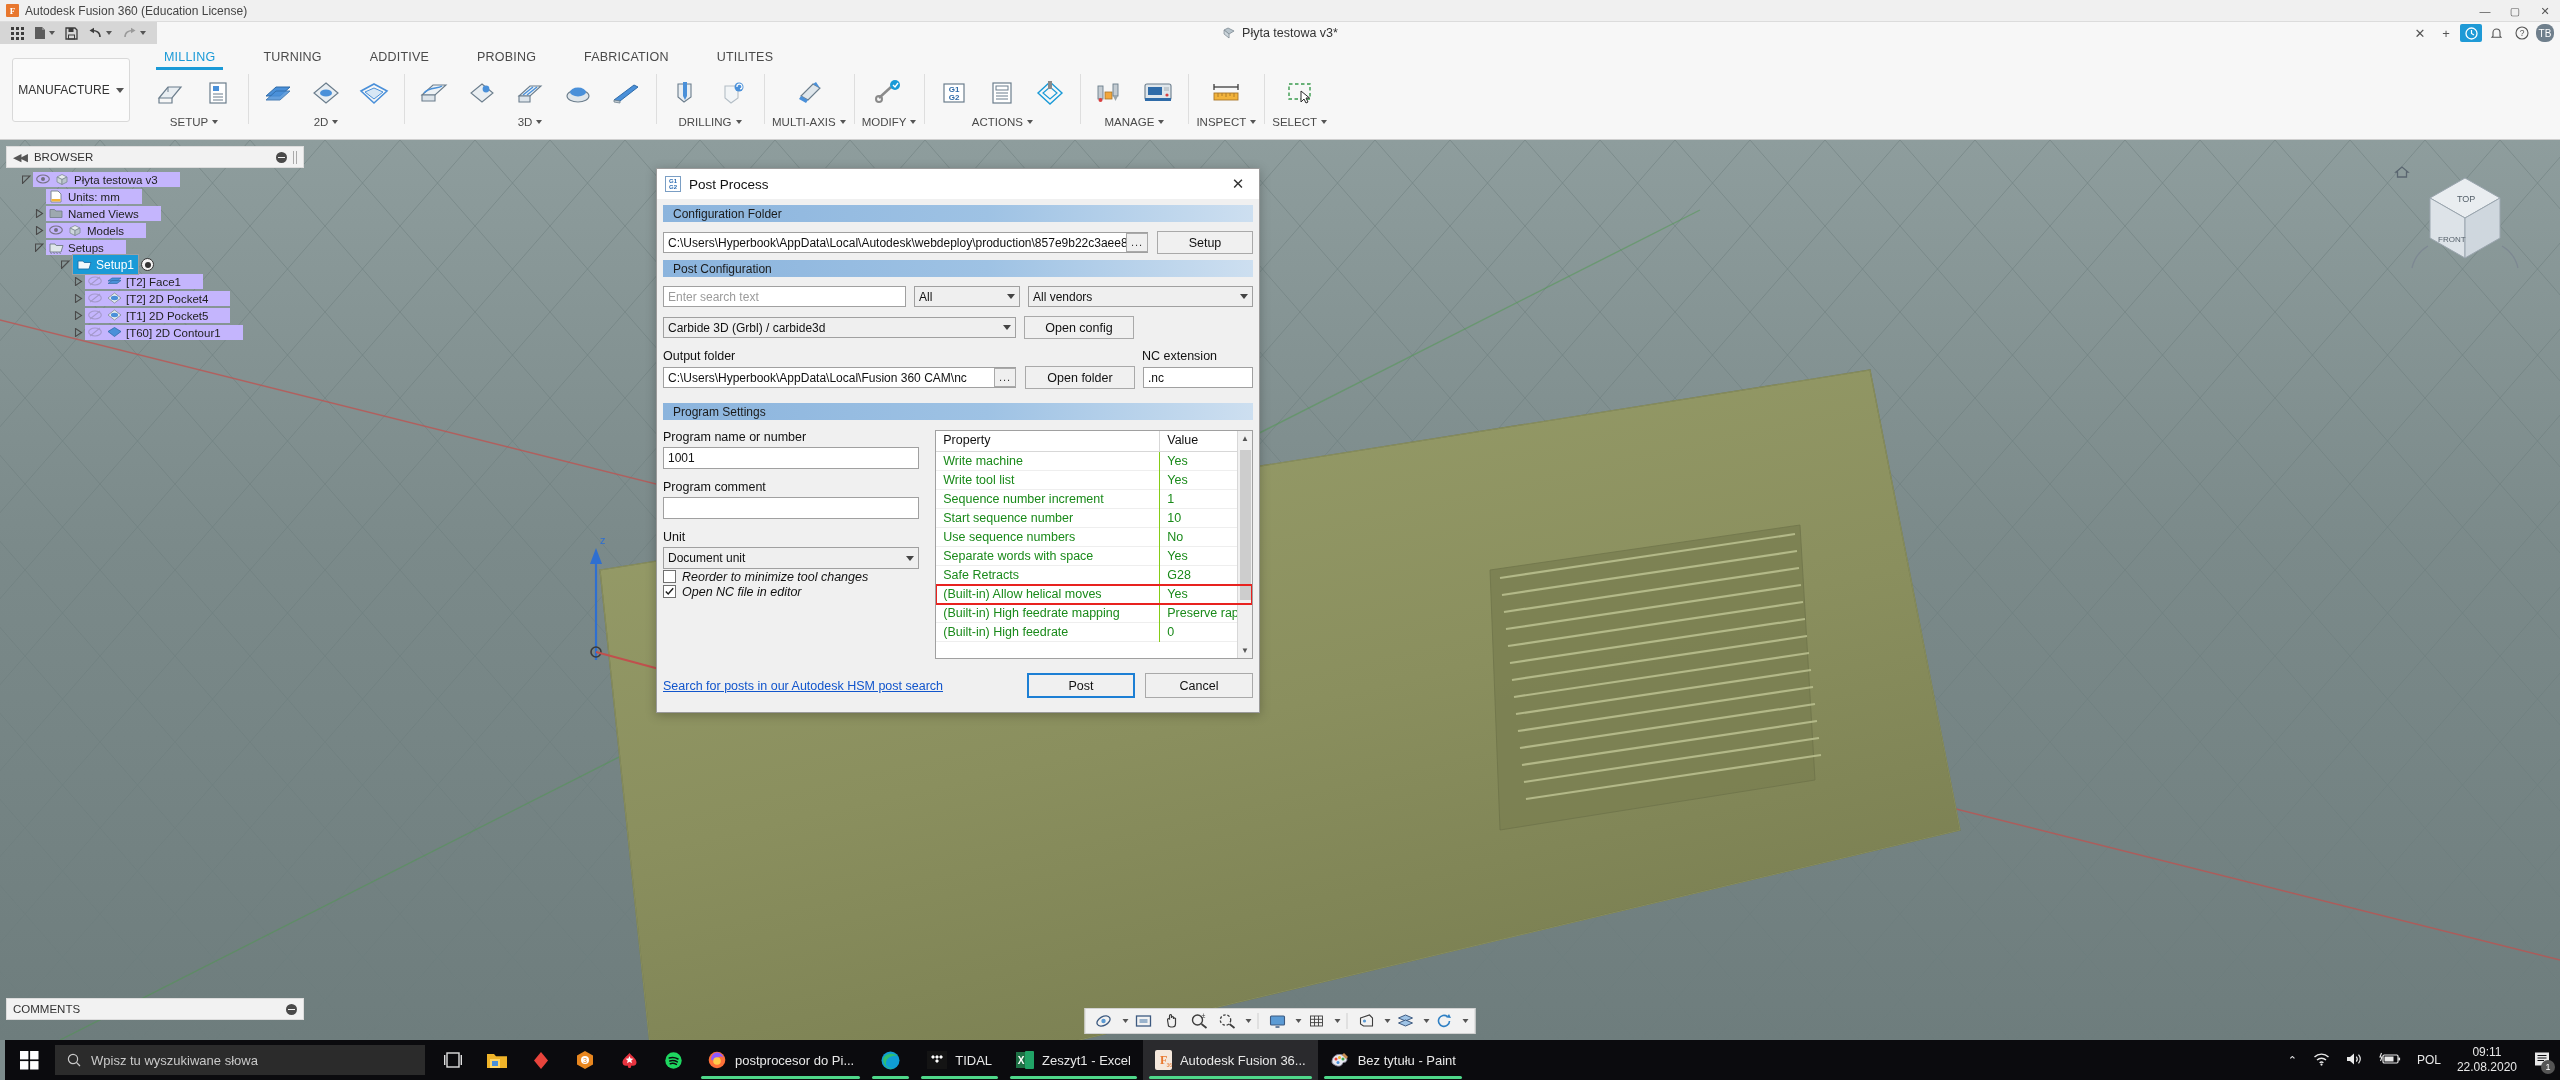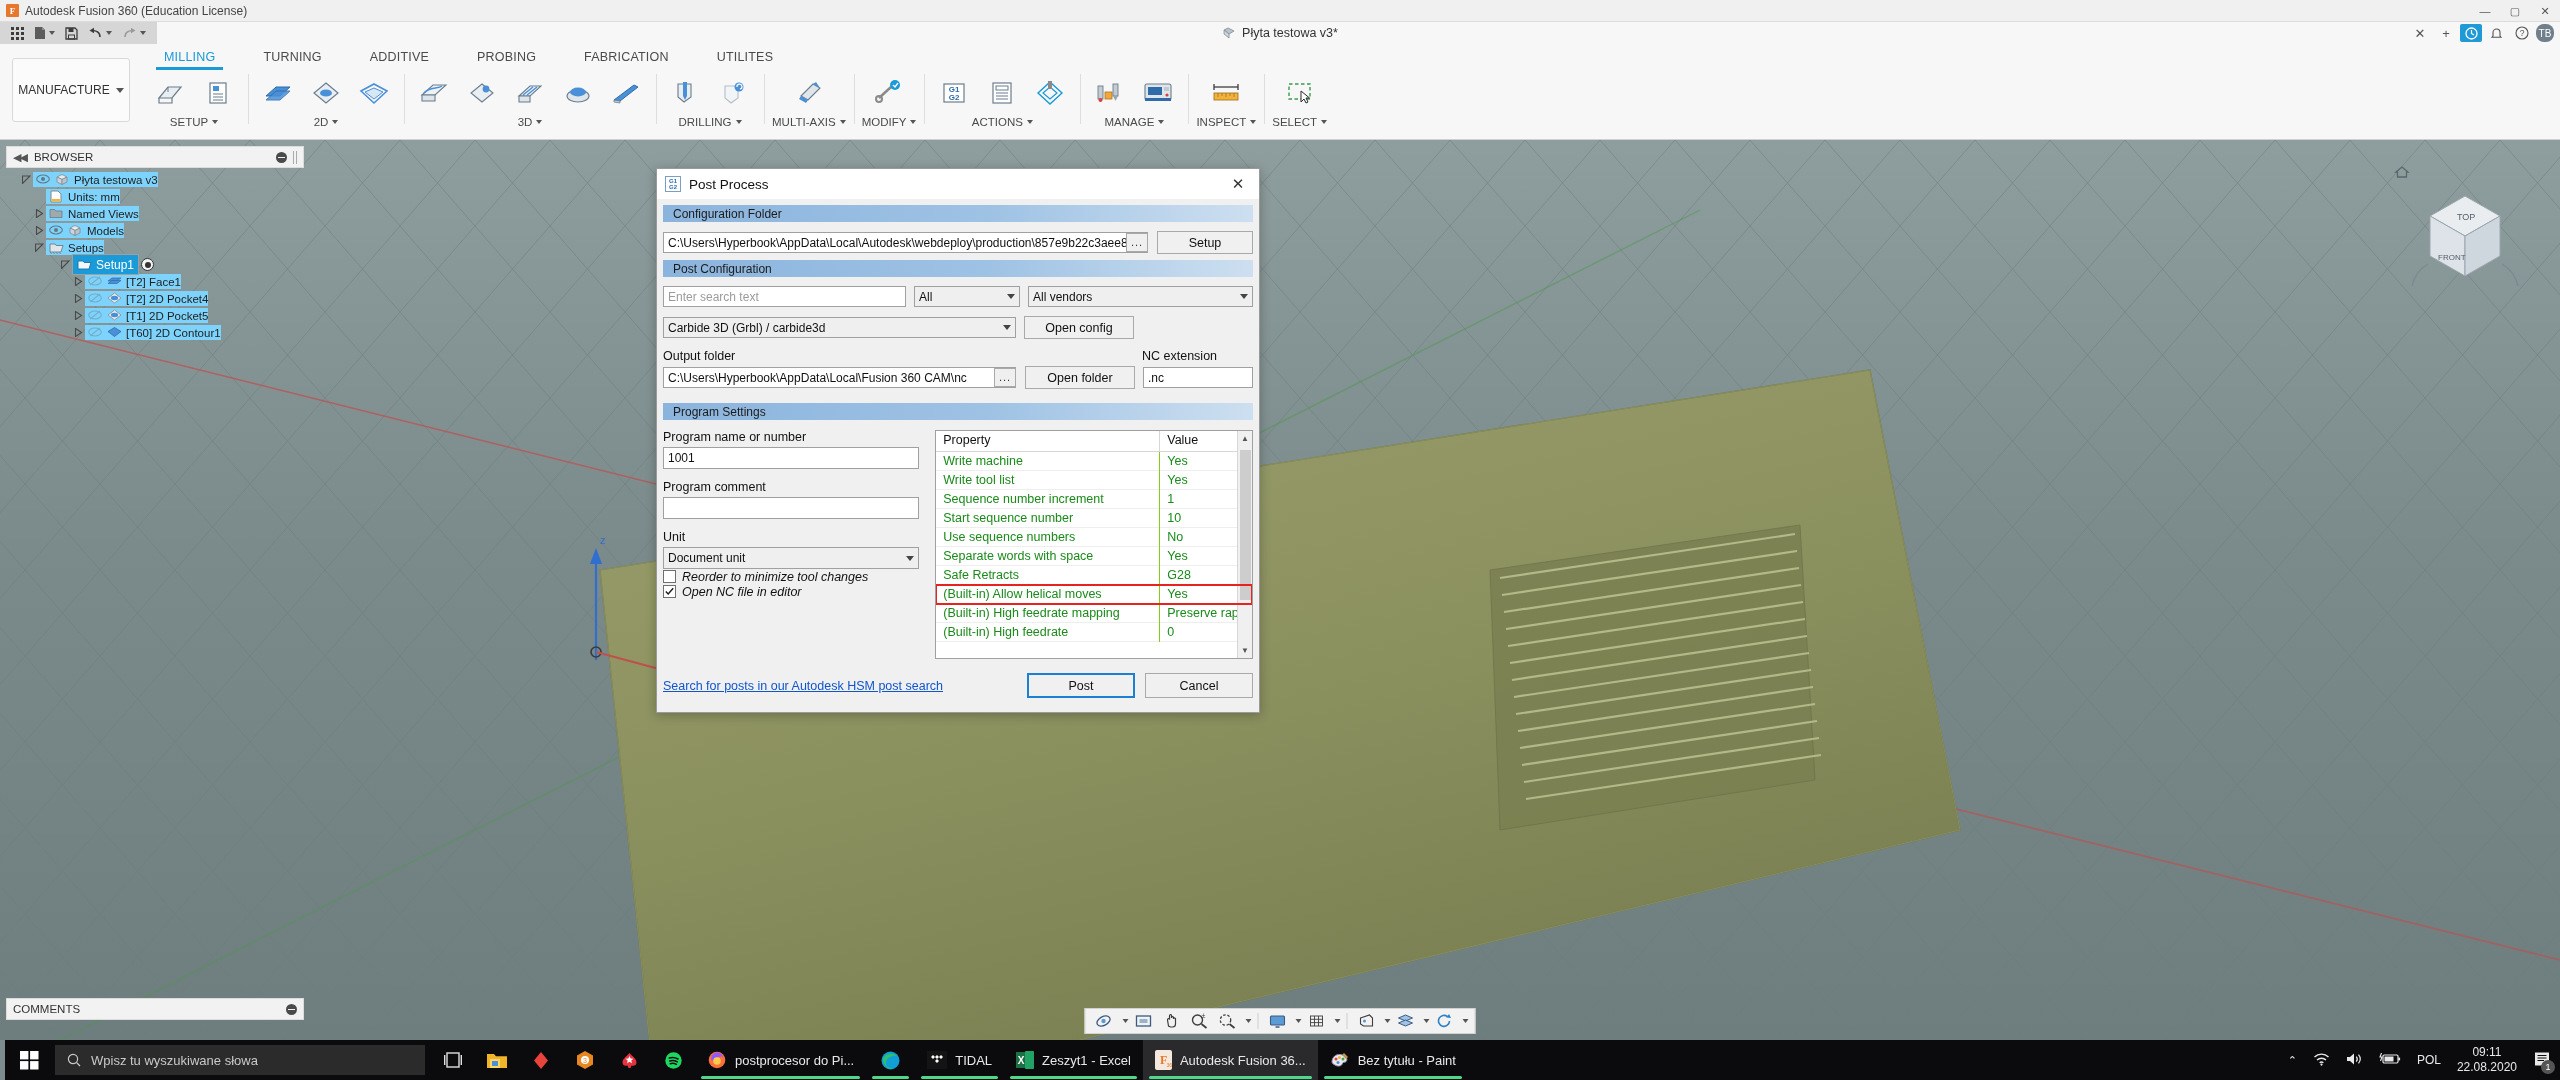--- a/index.html
+++ b/index.html
@@ -96,21 +96,21 @@
   }
   .browser-hdr .collapse { color: #555; margin-right: 8px; font-size: 11px; letter-spacing:-2px;}
   .browser-hdr .dot { margin-left: auto; width: 11px; height: 11px; border-radius: 50%; background: #4a4a4a; position: relative;}
   .browser-hdr .dot::after{content:"";position:absolute;left:2px;top:5px;width:7px;height:1.5px;background:#f2f2f2;}
   .browser-hdr .grip { width: 4px; height: 13px; margin-left: 6px; border-left: 1px solid #aaa; border-right: 1px solid #aaa;}
 
   .tree { position: absolute; left: 20px; top: 172px; width: 300px; }
   .tnode { display: flex; align-items: center; height: 15px; margin-bottom: 2px; font-size: 11.5px; color: #222; }
   .tri { width: 13px; height: 15px; display: flex; align-items: center; justify-content: center; color: #555; flex: 0 0 13px; }
   .tri svg { display:block; }
-  .tlabelbox { display: flex; align-items: center; gap: 5px; background: #7dd3fc; padding: 0 0 0 3px; height: 15px; }
+  .tlabelbox { display: flex; align-items: center; gap: 5px; background: #c4b5fd; padding: 0 22px 0 3px; height: 15px; }
   .tlabelbox.sel { background: #1a9ad7; color: #fff; }
   .eye { width: 14px; height: 11px; opacity: .75; }
   .eye.off { opacity: .3; }
   .ticon { width: 14px; height: 13px; }
   .radio-btn { width: 13px; height: 13px; border-radius: 50%; border: 1.5px solid #333; background:#f4f4f4; display:flex;align-items:center;justify-content:center;margin-left:2px;}
   .radio-btn i { width: 6px; height:6px; border-radius:50%; background:#333; display:block;}
 
   
   .comments {
     position: absolute; left: 6px; bottom: 60px; width: 298px; height: 22px;
@@ -122,21 +122,21 @@
 
   
   .viewport {
     position: absolute; left: 0; top: 140px; width: 2560px; height: 900px;
     background: linear-gradient(180deg, #8e9d9d 0%, #7b8a8a 45%, #6e7d7d 100%);
     overflow: hidden;
   }
   .grid-svg { position: absolute; left: 0; top: 0; }
 
   
-  .viewcube { position: absolute; right: 30px; top: 28px; width: 130px; height: 130px; }
+  .viewcube { position: absolute; right: 30px; top: 10px; width: 130px; height: 130px; }
   .navhome { position: absolute; right: 150px; top: 24px; width: 16px; height: 16px; }
 
   
   .navbar {
     position: absolute; left: 50%; transform: translateX(-50%); bottom: 6px;
     height: 26px; background: #f2f2f2; border: 1px solid #d2d2d2;
     display: flex; align-items: center; padding: 0 6px; gap: 2px;
   }
   .navbtn { height: 24px; display: flex; align-items: center; padding: 0 3px; color: #3d3d3d; }
   .nsep { width: 1px; height: 16px; background: #cdcdcd; margin: 0 4px; }

